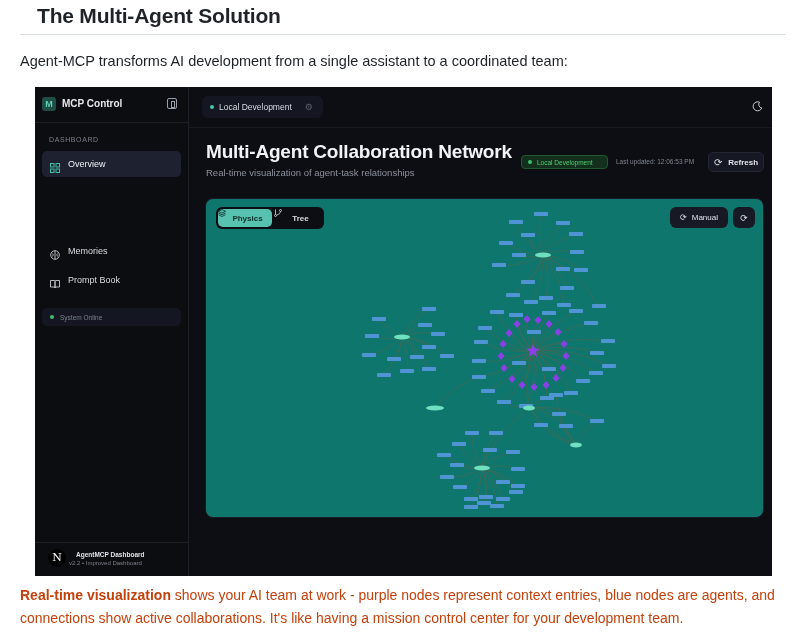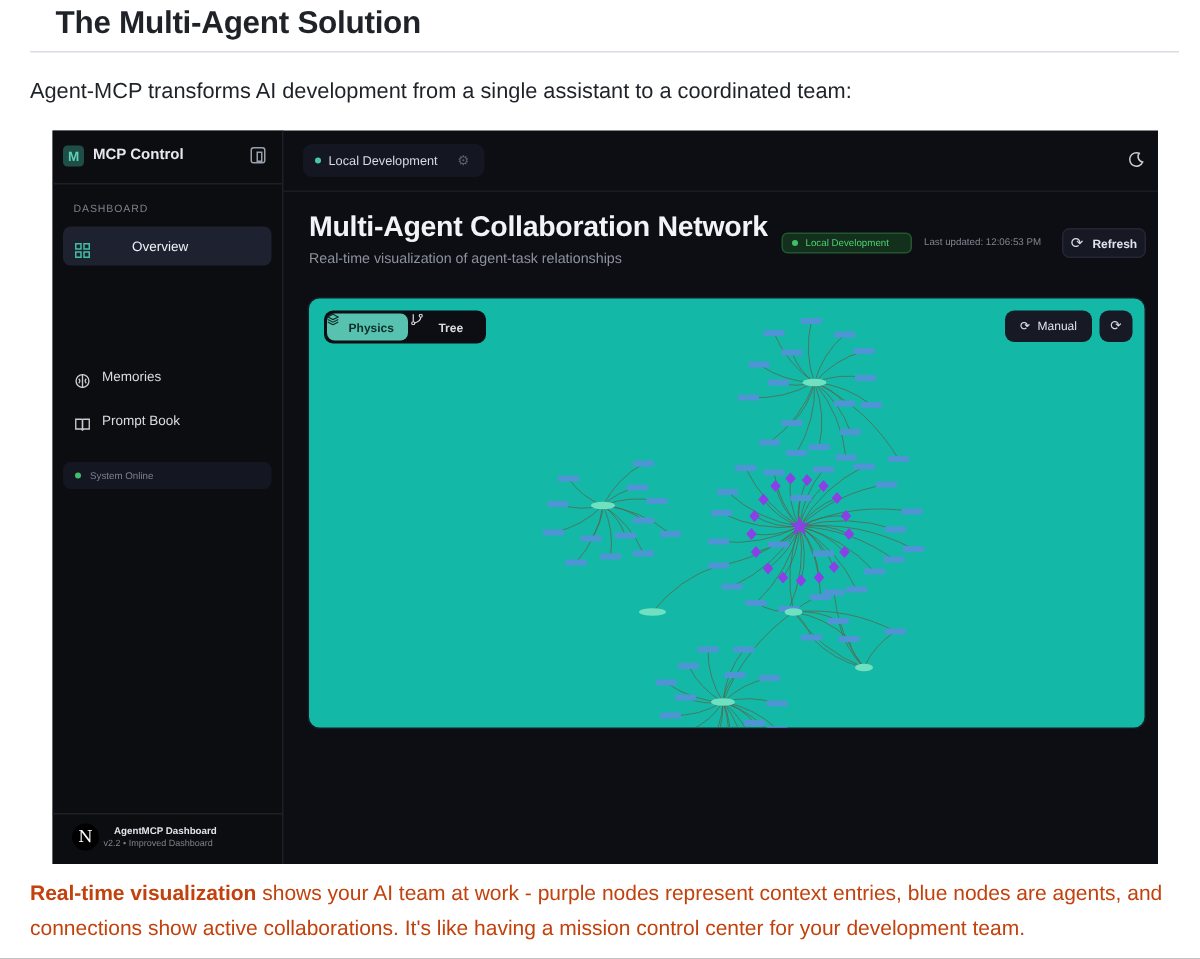--- a/index.html
+++ b/index.html
@@ -17,21 +17,21 @@
     .sb-head { position: absolute; left: 0; top: 0; width: 153px; height: 36px; border-bottom: 1px solid #1e2027; }
     .sb-logo { position: absolute; left: 7px; top: 10px; width: 14px; height: 14px; background: #1f4e46; color: #5fd3b8; font-size: 9px; font-weight: 700; text-align: center; line-height: 14px; border-radius: 3px; }
     .sb-brand { position: absolute; left: 27px; top: 11px; font-size: 10px; font-weight: 700; color: #e6e8ee; }
     .sb-collapse { position: absolute; left: 132px; top: 11px; width: 10px; height: 11px; border: 1px solid #9aa0ab; border-radius: 2px; }
     .sb-collapse::after { content: ""; position: absolute; left: 3px; top: 2px; width: 2px; height: 5px; border: 1px solid #9aa0ab; }
     .sb-section { position: absolute; left: 14px; top: 49px; font-size: 7px; letter-spacing: 0.6px; color: #7b808b; }
     .nav { position: absolute; left: 7px; width: 139px; height: 26px; border-radius: 5px; display: flex; align-items: center; padding-left: 8px; gap: 8px; cursor: pointer; }
     .nav.active { background: #1d2130; }
     .nav .ico { width: 10px; height: 10px; display: inline-block; position: relative; }
     .nav .lbl { font-size: 9px; color: #d8dbe2; }
-    .nav.active .lbl { color: #eef0f5; margin-left: 20px; }
+    .nav.active .lbl { color: #eef0f5; }
     .status-pill { position: absolute; left: 7px; top: 221px; width: 139px; height: 18px; background: #141722; border-radius: 5px; display: flex; align-items: center; padding-left: 8px; gap: 6px; }
     .status-dot { width: 4px; height: 4px; border-radius: 50%; background: #3fbf6a; }
     .status-txt { font-size: 6.5px; color: #7b808b; }
     .sb-foot { position: absolute; left: 0; top: 455px; width: 153px; height: 34px; border-top: 1px solid #1e2027; }
     .sb-avatar { position: absolute; left: 13px; top: 6px; width: 18px; height: 18px; border-radius: 50%; background: #000; color: #fff; font-family: "DejaVu Serif", serif; font-size: 11px; text-align: center; line-height: 18px; }
     .sb-foot-title { position: absolute; left: 41px; top: 8px; font-size: 6.5px; color: #e0e3ea; font-weight: 700; }
     .sb-foot-sub { position: absolute; left: 34px; top: 17px; font-size: 6px; color: #7b808b; }
 
     
     .topbar { position: absolute; left: 154px; top: 0; width: 583px; height: 41px; border-bottom: 1px solid #1a1c22; }
@@ -46,21 +46,21 @@
     .page-sub { position: absolute; left: 171px; top: 80px; font-size: 9.5px; color: #8d929d; }
     .env-badge { position: absolute; left: 486px; top: 68px; width: 87px; height: 14px; border-radius: 4px; background: #13301c; border: 1px solid #22562f; display: flex; align-items: center; padding-left: 6px; gap: 5px; }
     .env-badge .dot { width: 4px; height: 4px; border-radius: 50%; background: #3fbf6a; }
     .env-badge .txt { font-size: 6.5px; color: #4fcf72; }
     .last-upd { position: absolute; left: 581px; top: 71px; font-size: 6.5px; color: #80858f; }
     .refresh-btn { position: absolute; left: 673px; top: 65px; width: 56px; height: 20px; border-radius: 5px; background: #161924; border: 1px solid #232633; display: flex; align-items: center; justify-content: center; gap: 6px; cursor: pointer; }
     .refresh-btn .ic { font-size: 10px; color: #d8dbe2; }
     .refresh-btn .txt { font-size: 8px; color: #e0e3ea; font-weight: 700; }
 
     
-    .graph { position: absolute; left: 170px; top: 111px; width: 559px; height: 288px; background: #14b8a6; border-radius: 8px; border: 1px solid #181b24; overflow: hidden; }
+    .graph { position: absolute; left: 170px; top: 111px; width: 559px; height: 320px; background: #0f766e; border-radius: 8px; border: 1px solid #181b24; overflow: hidden; }
     .graph svg { position: absolute; left: 0; top: 0; }
     .mode-group { position: absolute; left: 10px; top: 8px; width: 108px; height: 22px; background: #0c0e14; border-radius: 6px; }
     .mode-btn { position: absolute; top: 2px; height: 18px; border-radius: 5px; display: flex; align-items: center; justify-content: center; gap: 5px; cursor: pointer; font-size: 8px; font-weight: 700; }
     .mode-btn.active { background: #58c2b0; color: #0e2e2a; }
     .mode-btn.inactive { color: #d8dbe2; }
     .count-chip { position: absolute; left: 121px; top: 8px; width: 93px; height: 22px; background: #0c0e14; border-radius: 6px; font-size: 8px; color: #e6e8ee; display: flex; align-items: center; justify-content: center; font-weight: 700; }
     .manual-btn { position: absolute; left: 464px; top: 8px; width: 58px; height: 21px; background: #171a25; border-radius: 6px; display: flex; align-items: center; justify-content: center; gap: 5px; font-size: 8px; color: #e0e3ea; cursor: pointer; }
     .reload-btn { position: absolute; left: 527px; top: 8px; width: 22px; height: 21px; background: #171a25; border-radius: 6px; display: flex; align-items: center; justify-content: center; font-size: 9px; color: #d8dbe2; cursor: pointer; }
 
     .doc-bottom { position: absolute; left: 20px; top: 584px; width: 770px; font-size: 14px; line-height: 23px; color: #c2410c; }

